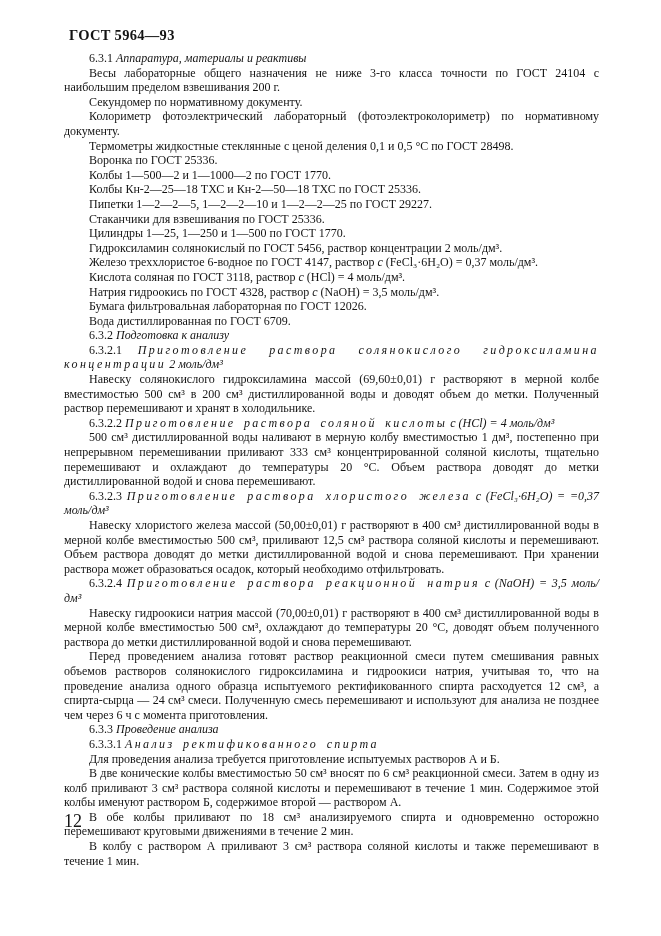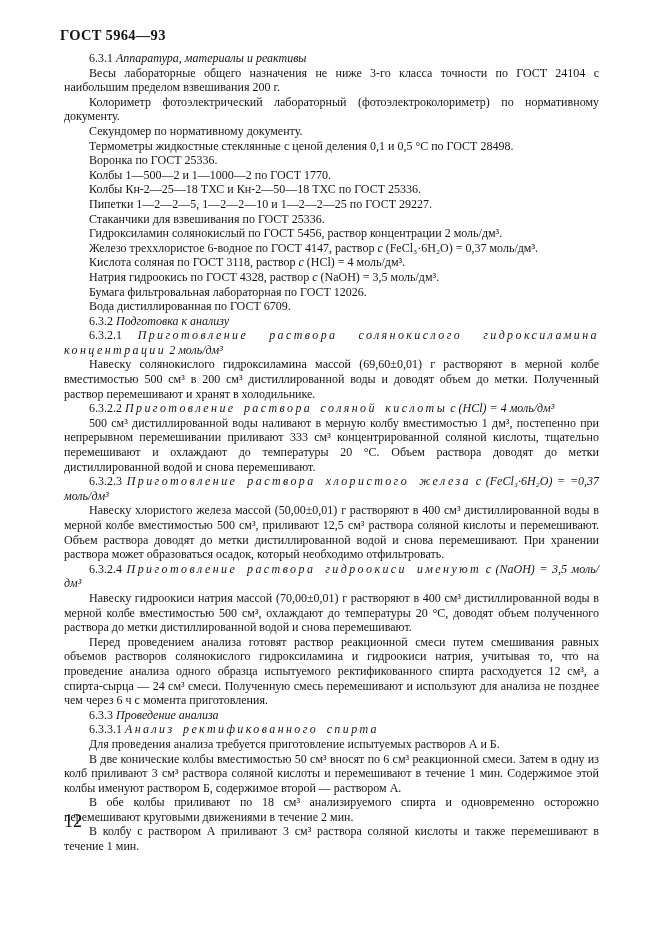--- a/index.html
+++ b/index.html
@@ -15,21 +15,21 @@
     overflow: hidden;
   }
   .page {
     position: relative;
     width: 661px;
     height: 936px;
     background: #ffffff;
   }
   .doc-header {
     position: absolute;
-    left: 60px;
+    left: 69px;
     top: 27px;
     font-size: 14.5px;
     font-weight: bold;
     letter-spacing: 0.3px;
     white-space: nowrap;
   }
   .doc-body {
     position: absolute;
     left: 64px;
     top: 51px;
@@ -60,42 +60,43 @@
 </style>
 </head>
 <body style="background: rgb(255, 255, 255); color: rgb(20, 20, 20);">
 
 <div class="page">
   <div class="doc-header">ГОСТ 5964—93</div>
 
   <div class="doc-body">
       <p class="para"><span>6.3.1 </span><span class="i">Аппаратура, материалы и реактивы</span></p>
       <p class="para"><span>Весы лабораторные общего назначения не ниже 3-го класса точности по ГОСТ 24104 с наибольшим пределом взвешивания 200 г.</span></p>
+      <p class="para"><span>Секундомер по нормативному документу.</span></p>
       <p class="para"><span>Колориметр фотоэлектрический лабораторный (фотоэлектроколориметр) по нормативному документу.</span></p>
-      <p class="para"><span>Секундомер по нормативному документу.</span></p>
       <p class="para"><span>Термометры жидкостные стеклянные с ценой деления 0,1 и 0,5 °С по ГОСТ 28498.</span></p>
       <p class="para"><span>Воронка по ГОСТ 25336.</span></p>
       <p class="para"><span>Колбы 1—500—2 и 1—1000—2 по ГОСТ 1770.</span></p>
       <p class="para"><span>Колбы Кн-2—25—18 ТХС и Кн-2—50—18 ТХС по ГОСТ 25336.</span></p>
       <p class="para"><span>Пипетки 1—2—2—5, 1—2—2—10 и 1—2—2—25 по ГОСТ 29227.</span></p>
       <p class="para"><span>Стаканчики для взвешивания по ГОСТ 25336.</span></p>
+      <p class="para"><span>Цилиндры 1—25, 1—250 и 1—500 по ГОСТ 1770.</span></p>
       <p class="para"><span>Гидроксиламин солянокислый по ГОСТ 5456, раствор концентрации 2 моль/дм³.</span></p>
       <p class="para"><span>Железо треххлористое 6-водное по ГОСТ 4147, раствор </span><span class="i">с</span><span> (FeCl₃·6H₂O) = 0,37 моль/дм³.</span></p>
       <p class="para"><span>Кислота соляная по ГОСТ 3118, раствор </span><span class="i">с</span><span> (HCl) = 4 моль/дм³.</span></p>
       <p class="para"><span>Натрия гидроокись по ГОСТ 4328, раствор </span><span class="i">с</span><span> (NaOH) = 3,5 моль/дм³.</span></p>
       <p class="para"><span>Бумага фильтровальная лабораторная по ГОСТ 12026.</span></p>
       <p class="para"><span>Вода дистиллированная по ГОСТ 6709.</span></p>
       <p class="para"><span>6.3.2 </span><span class="i">Подготовка к анализу</span></p>
       <p class="para"><span>6.3.2.1 </span><span class="s">Приготовление раствора солянокислого гидроксиламина концентрации</span><span class="i"> 2 моль/дм³</span></p>
       <p class="para"><span>Навеску солянокислого гидроксиламина массой (69,60±0,01) г растворяют в мерной колбе вместимостью 500 см³ в 200 см³ дистиллированной воды и доводят объем до метки. Полученный раствор перемешивают и хранят в холодильнике.</span></p>
       <p class="para"><span>6.3.2.2 </span><span class="s">Приготовление раствора соляной кислоты</span><span class="i"> с (HCl) = 4 моль/дм³</span></p>
       <p class="para"><span>500 см³ дистиллированной воды наливают в мерную колбу вместимостью 1 дм³, постепенно при непрерывном перемешивании приливают 333 см³ концентрированной соляной кислоты, тщательно перемешивают и охлаждают до температуры 20 °С. Объем раствора доводят до метки дистиллированной водой и снова перемешивают.</span></p>
       <p class="para"><span>6.3.2.3 </span><span class="s">Приготовление раствора хлористого железа</span><span class="i"> с (FeCl₃·6H₂O) = =0,37 моль/дм³</span></p>
       <p class="para"><span>Навеску хлористого железа массой (50,00±0,01) г растворяют в 400 см³ дистиллированной воды в мерной колбе вместимостью 500 см³, приливают 12,5 см³ раствора соляной кислоты и перемешивают. Объем раствора доводят до метки дистиллированной водой и снова перемешивают. При хранении раствора может образоваться осадок, который необходимо отфильтровать.</span></p>
-      <p class="para"><span>6.3.2.4 </span><span class="s">Приготовление раствора гидроокиси именуют</span><span class="i"> с (NaOH) = 3,5 моль/дм³</span></p>
+      <p class="para"><span>6.3.2.4 </span><span class="s">Приготовление раствора реакционной натрия</span><span class="i"> с (NaOH) = 3,5 моль/дм³</span></p>
       <p class="para"><span>Навеску гидроокиси натрия массой (70,00±0,01) г растворяют в 400 см³ дистиллированной воды в мерной колбе вместимостью 500 см³, охлаждают до температуры 20 °С, доводят объем полученного раствора до метки дистиллированной водой и снова перемешивают.</span></p>
       <p class="para"><span>Перед проведением анализа готовят раствор реакционной смеси путем смешивания равных объемов растворов солянокислого гидроксиламина и гидроокиси натрия, учитывая то, что на проведение анализа одного образца испытуемого ректификованного спирта расходуется 12 см³, а спирта-сырца — 24 см³ смеси. Полученную смесь перемешивают и используют для анализа не позднее чем через 6 ч с момента приготовления.</span></p>
       <p class="para"><span>6.3.3 </span><span class="i">Проведение анализа</span></p>
       <p class="para"><span>6.3.3.1 </span><span class="s">Анализ ректификованного спирта</span></p>
       <p class="para"><span>Для проведения анализа требуется приготовление испытуемых растворов А и Б.</span></p>
       <p class="para"><span>В две конические колбы вместимостью 50 см³ вносят по 6 см³ реакционной смеси. Затем в одну из колб приливают 3 см³ раствора соляной кислоты и перемешивают в течение 1 мин. Содержимое этой колбы именуют раствором Б, содержимое второй — раствором А.</span></p>
       <p class="para"><span>В обе колбы приливают по 18 см³ анализируемого спирта и одновременно осторожно перемешивают круговыми движениями в течение 2 мин.</span></p>
       <p class="para"><span>В колбу с раствором А приливают 3 см³ раствора соляной кислоты и также перемешивают в течение 1 мин.</span></p>
     </div>
 

